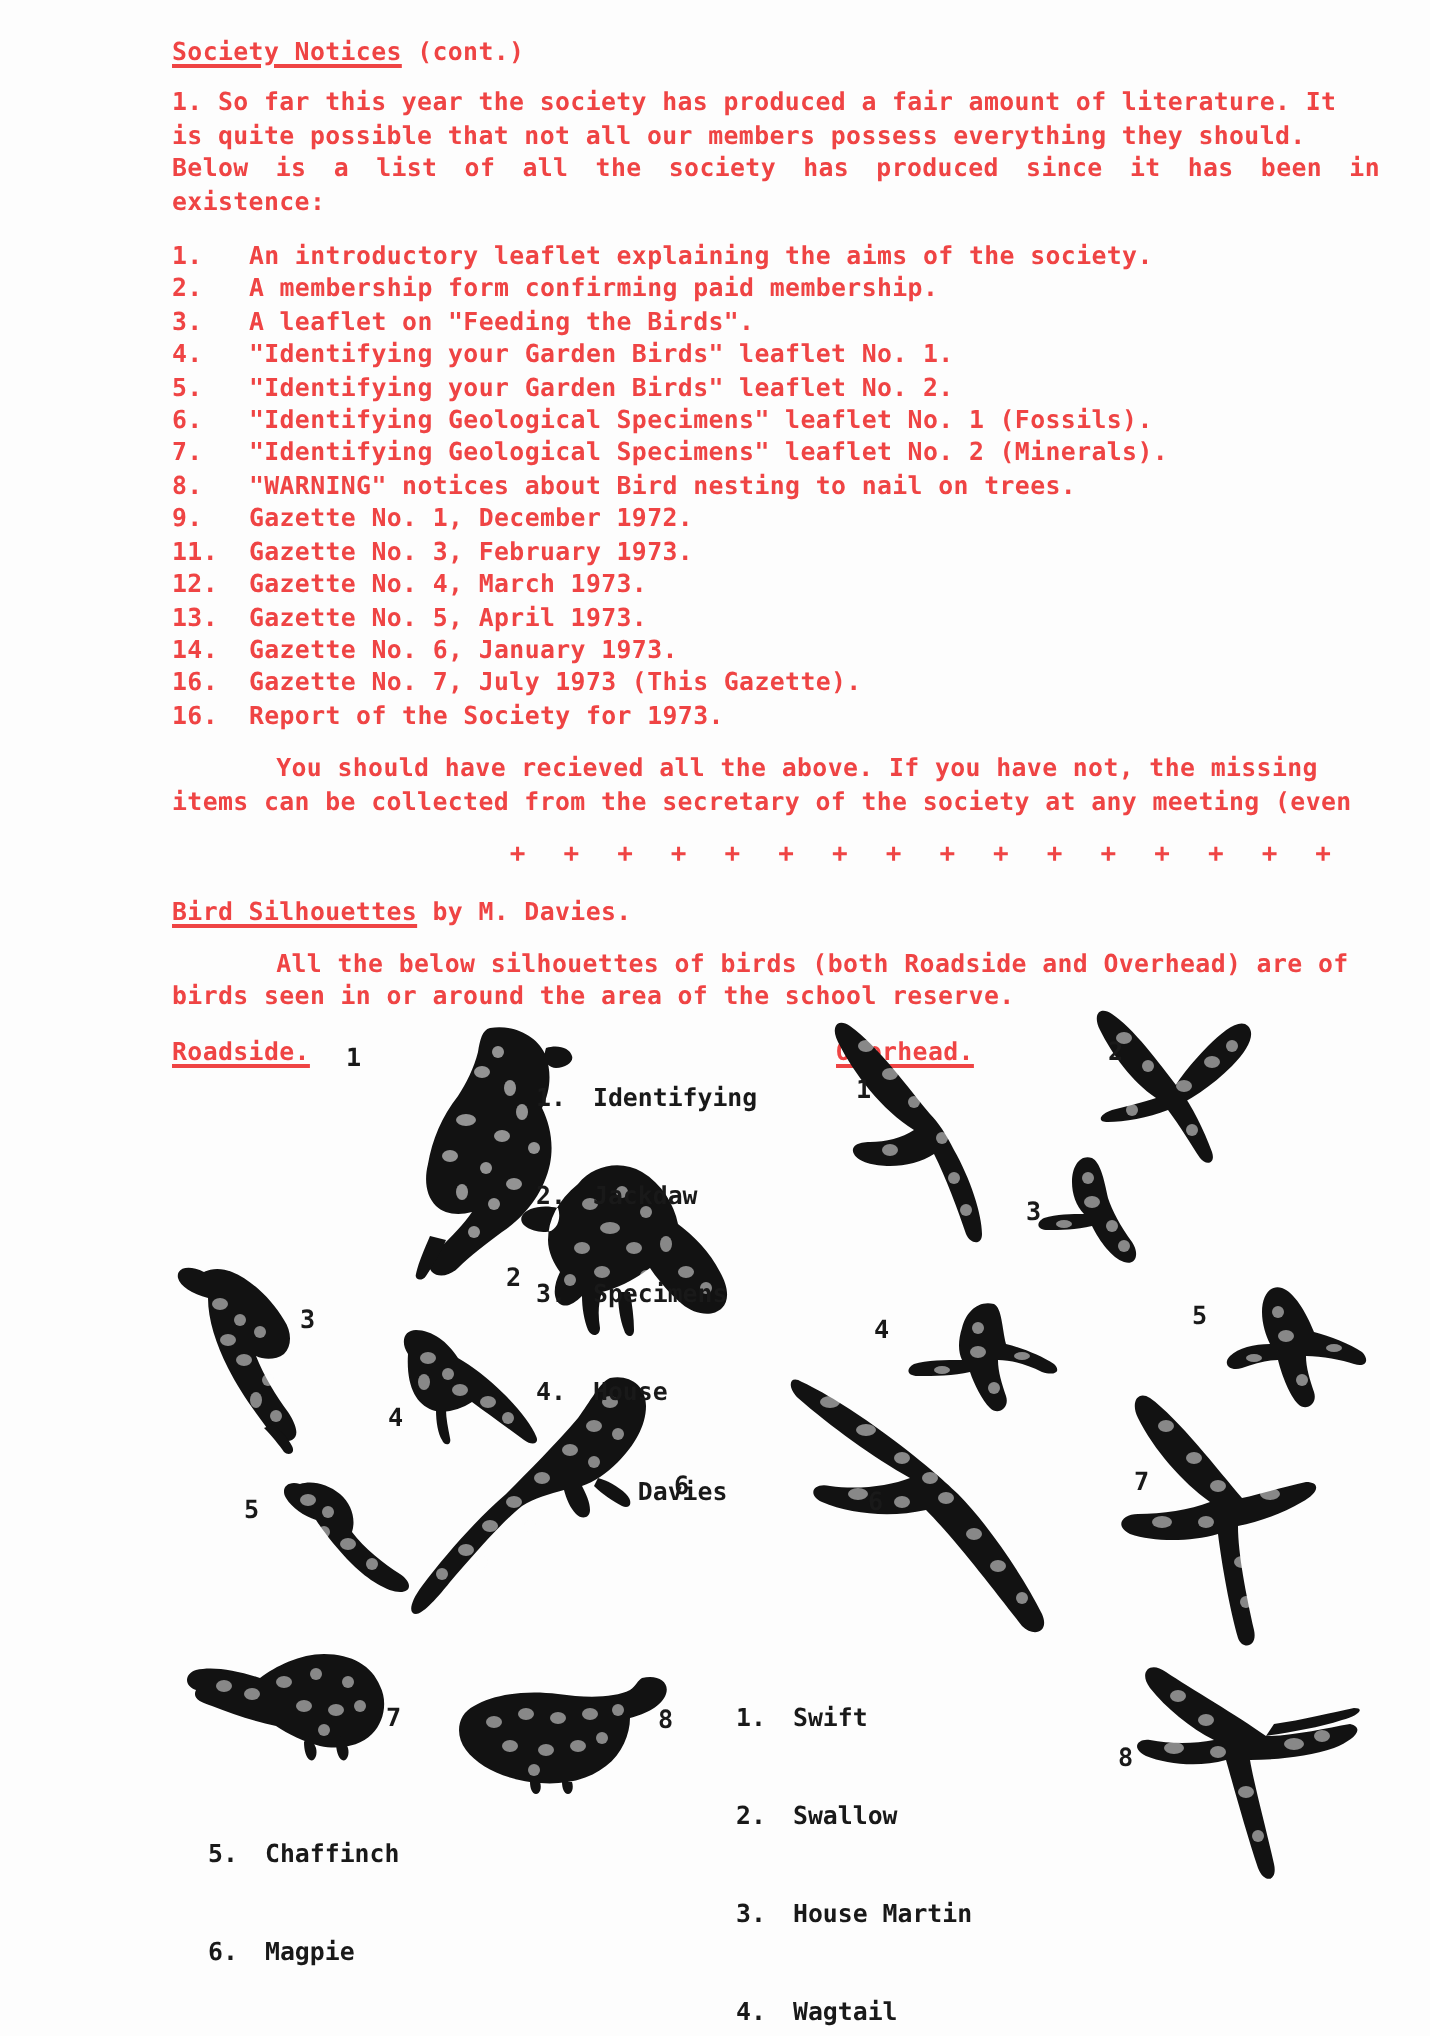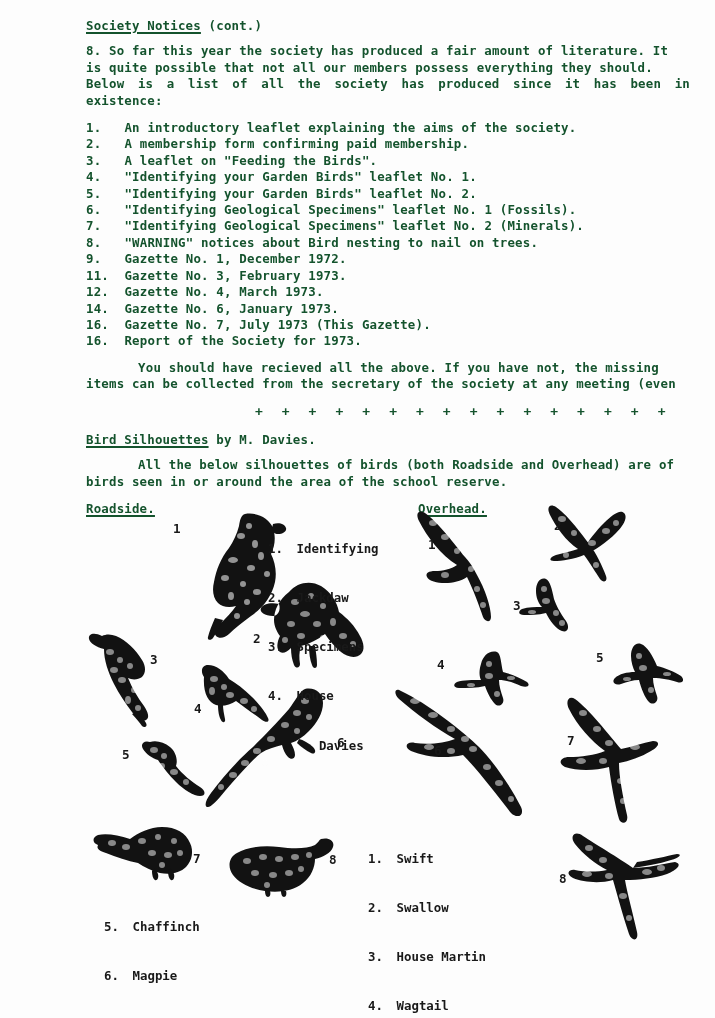--- a/index.html
+++ b/index.html
@@ -25,21 +25,21 @@
     width: 604px;
   }
 
   
   .mono {
     font-family: "DejaVu Sans Mono", "Liberation Mono", monospace;
     font-size: 12.4px;
     line-height: 16.4px;
     letter-spacing: 0.2px;
     font-weight: 700;
-    color: #14532d;
+    color: #ef4444;
   }
   .heading-line {
     margin-bottom: 9px;
   }
   .u {
     text-decoration: underline;
     text-decoration-thickness: 2px;
     text-underline-offset: 2px;
   }
   .para {
@@ -116,37 +116,38 @@
 
 <div class="page">
 
   <div class="content">
 
     <div class="mono heading-line">
       <span class="u">Society Notices</span><span> (cont.)</span>
     </div>
 
     <div class="mono para">
-      <div>8.  So far this year the society has produced a fair amount of literature. It</div>
+      <div>1.  So far this year the society has produced a fair amount of literature. It</div>
       <div>is quite possible that  not all  our members  possess  everything they should.</div>
       <div>Below is a list of all the society has produced since it has been in existence:</div>
     </div>
 
     <div class="mono list">
       <div class="list-row"><span class="list-num">1.</span><span class="list-txt">An introductory leaflet explaining the aims of the society.</span></div>
       <div class="list-row"><span class="list-num">2.</span><span class="list-txt">A membership form confirming paid membership.</span></div>
       <div class="list-row"><span class="list-num">3.</span><span class="list-txt">A leaflet on "Feeding the Birds".</span></div>
       <div class="list-row"><span class="list-num">4.</span><span class="list-txt">"Identifying your Garden Birds" leaflet No. 1.</span></div>
       <div class="list-row"><span class="list-num">5.</span><span class="list-txt">"Identifying your Garden Birds" leaflet No. 2.</span></div>
       <div class="list-row"><span class="list-num">6.</span><span class="list-txt">"Identifying Geological Specimens" leaflet No. 1 (Fossils).</span></div>
       <div class="list-row"><span class="list-num">7.</span><span class="list-txt">"Identifying Geological Specimens" leaflet No. 2 (Minerals).</span></div>
       <div class="list-row"><span class="list-num">8.</span><span class="list-txt">"WARNING" notices about Bird nesting to nail on trees.</span></div>
       <div class="list-row"><span class="list-num">9.</span><span class="list-txt">Gazette No. 1, December 1972.</span></div>
       <div class="list-row"><span class="list-num">11.</span><span class="list-txt">Gazette No. 3, February 1973.</span></div>
       <div class="list-row"><span class="list-num">12.</span><span class="list-txt">Gazette No. 4, March 1973.</span></div>
+      <div class="list-row"><span class="list-num">13.</span><span class="list-txt">Gazette No. 5, April 1973.</span></div>
       <div class="list-row"><span class="list-num">14.</span><span class="list-txt">Gazette No. 6, January 1973.</span></div>
       <div class="list-row"><span class="list-num">16.</span><span class="list-txt">Gazette No. 7, July 1973 (This Gazette).</span></div>
       <div class="list-row"><span class="list-num">16.</span><span class="list-txt">Report of the Society for 1973.</span></div>
     </div>
 
     <div class="mono para">
       <div><span class="indent"></span><span>You should have recieved all the above.  If you have not, the missing</span></div>
       <div>items can be collected from the secretary of the society at any meeting (even</div>
     </div>
 

